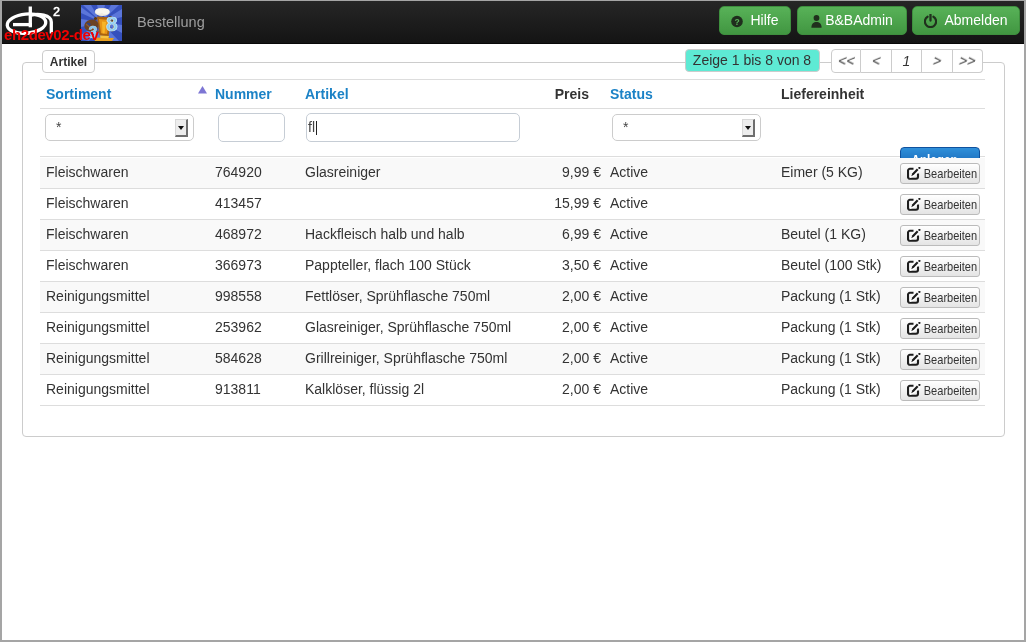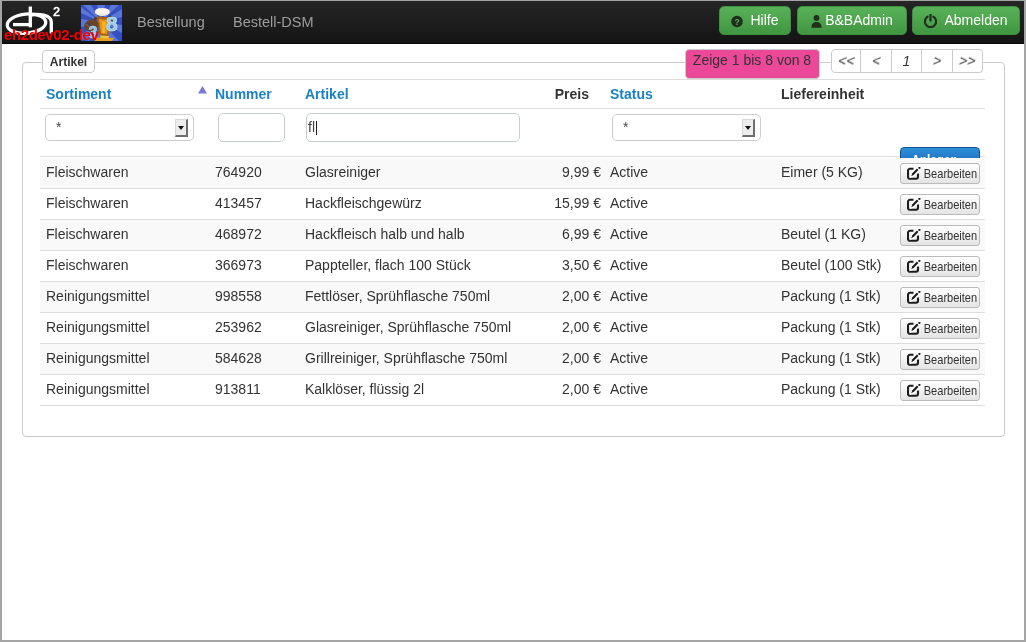--- a/index.html
+++ b/index.html
@@ -23,21 +23,21 @@
 #logo { position:absolute; left:0px; top:0px; }
 #redtxt { position:absolute; left:2px; top:25px; color:#f00000; font-size:15px; font-weight:bold; letter-spacing:-0.4px; z-index:5; }
 #beer { position:absolute; left:79px; top:4px; }
 .navlink, .greenbtn, #redtxt, #zeige, #tab, .pg, .th, .td, .inp, #anlegen, .bearb, .cond, .cond2, .sk { filter:blur(0px); }
 
 #panel { position:absolute; left:20px; top:61px; width:983px; height:375px;
   border:1px solid #ccc; border-radius:4px; background:#fff; }
 #tab { position:absolute; left:40px; top:49px; width:53px; height:23px; background:#fff;
   border:1px solid #ccc; border-radius:4px; z-index:3; text-align:center;
   font-size:12px; font-weight:bold; color:#333; line-height:22px; }
-#zeige { position:absolute; left:682.5px; top:48px; width:135px; height:30px; background:#ec4899;
+#zeige { position:absolute; left:682.5px; top:48px; width:135px; height:23px; background:#5eead4;
   border:1px solid #ccc; border-radius:4px; z-index:3; text-align:center;
   font-size:14px; color:#333; line-height:21px; }
 #pager { position:absolute; left:828.5px; top:47.5px; height:24.5px; z-index:3; display:flex; }
 #pager .pg { width:30.6px; height:24.5px; background:#fff; border:1px solid #ccc; border-left:none;
   text-align:center; font-size:14px; font-style:italic; color:#333; line-height:23px; }
 #pager .pg:first-child { border-left:1px solid #ccc; border-radius:4px 0 0 4px; }
 #pager .pg:last-child { border-radius:0 4px 4px 0; }
 #pager .cur { font-style:italic; }
 .sk { display:inline-block; transform:skewX(-13deg); }
 
@@ -116,21 +116,20 @@
       <ellipse cx="10.5" cy="20.5" rx="7.2" ry="6" fill="#6b4223" transform="rotate(-14 10.5 20.5)"></ellipse>
       <ellipse cx="7.5" cy="19.5" rx="2.2" ry="1.8" fill="#33427f"></ellipse>
       <ellipse cx="13.5" cy="22.5" rx="2.2" ry="1.8" fill="#33427f"></ellipse>
       <path d="M5 19 C9 23 14 25 19 27" stroke="#8d5c31" stroke-width="1.2" fill="none"></path>
       <text x="25" y="26" font-family="Liberation Sans" font-size="21" font-weight="bold" fill="#8ecdf0" stroke="#c8e9fa" stroke-width="0.7">8</text>
       <text x="7.5" y="33" font-family="Liberation Sans" font-size="16" font-weight="bold" fill="#7fc4ea" stroke="#b8e0f6" stroke-width="0.6">3</text>
       <path d="M13 32.5 L33 33 L31 36 L14 36 Z" fill="#e8a020"></path>
       <path d="M19 30.5 L28 31 L27.5 33.5 L19.5 33 Z" fill="#f6c340"></path>
     </svg>
     <span class="navlink" id="nav1">Bestellung</span>
-    <span class="navlink" id="nav2">Bestell-DSM</span>
     <div class="greenbtn" id="btn-hilfe"><svg class="gicon" style="margin-right:7px; vertical-align:-2.5px;" width="12" height="13" viewBox="0 0 12 13">
           <circle cx="6" cy="6.5" r="5.8" fill="#1f2e1d"></circle>
           <text x="6" y="9.6" text-anchor="middle" font-size="8.5" font-weight="bold" fill="#5cb55c" font-family="Liberation Sans">?</text>
         </svg>Hilfe</div>
     <div class="greenbtn" id="btn-admin"><svg class="gicon" style="margin-right:3px; vertical-align:-2.5px;" width="11" height="13" viewBox="0 0 11 13">
           <circle cx="5.5" cy="3" r="2.9" fill="#20301d"></circle>
           <path d="M0.4 12.7 C0.4 8.5 2.8 6.9 5.5 6.9 C8.2 6.9 10.6 8.5 10.6 12.7 Z" fill="#20301d"></path>
         </svg>B&amp;BAdmin</div>
     <div class="greenbtn" id="btn-abmelden"><svg class="gicon" style="margin-right:7px; vertical-align:-2.5px;" width="13" height="14" viewBox="0 0 13 14">
           <path d="M6.5 0.7 L6.5 6.6" stroke="#20301d" stroke-width="2.3" stroke-linecap="round"></path>
@@ -181,21 +180,20 @@
     <span class="bearb"><svg width="14" height="13" viewBox="0 0 14 13" style="vertical-align:-2px; margin-right:3px;">
             <path d="M11 6.5 L11 9.8 A2 2 0 0 1 9 11.8 L3 11.8 A2 2 0 0 1 1 9.8 L1 3.8 A2 2 0 0 1 3 1.8 L6.5 1.8" fill="none" stroke="#1d1d1d" stroke-width="2.1"></path>
             <path d="M4.6 8.9 L5.4 6.2 L10 1.6 L11.6 3.2 L7 7.8 Z" fill="none" stroke="#fff" stroke-width="2.6"></path>
             <path d="M4.3 9.2 L5.3 6.2 L9.9 1.6 L11.5 3.1 L6.9 7.7 Z" fill="#1d1d1d"></path>
             <circle cx="12.4" cy="0.9" r="1.1" fill="#1d1d1d"></circle>
           </svg><span class="cond2">Bearbeiten</span></span>
   </div>
   <div class="drow" style="top:187.5px; left:38px; position:absolute;">
     <span class="td c1">Fleischwaren</span>
     <span class="td c2">413457</span>
-    <span class="td c3">Hackfleischgewürz</span>
     <span class="td c4">15,99 €</span>
     <span class="td c5">Active</span>
     <span class="bearb"><svg width="14" height="13" viewBox="0 0 14 13" style="vertical-align:-2px; margin-right:3px;">
             <path d="M11 6.5 L11 9.8 A2 2 0 0 1 9 11.8 L3 11.8 A2 2 0 0 1 1 9.8 L1 3.8 A2 2 0 0 1 3 1.8 L6.5 1.8" fill="none" stroke="#1d1d1d" stroke-width="2.1"></path>
             <path d="M4.6 8.9 L5.4 6.2 L10 1.6 L11.6 3.2 L7 7.8 Z" fill="none" stroke="#fff" stroke-width="2.6"></path>
             <path d="M4.3 9.2 L5.3 6.2 L9.9 1.6 L11.5 3.1 L6.9 7.7 Z" fill="#1d1d1d"></path>
             <circle cx="12.4" cy="0.9" r="1.1" fill="#1d1d1d"></circle>
           </svg><span class="cond2">Bearbeiten</span></span>
   </div>
   <div class="drow odd" style="top:218.5px; left:38px; position:absolute;">

